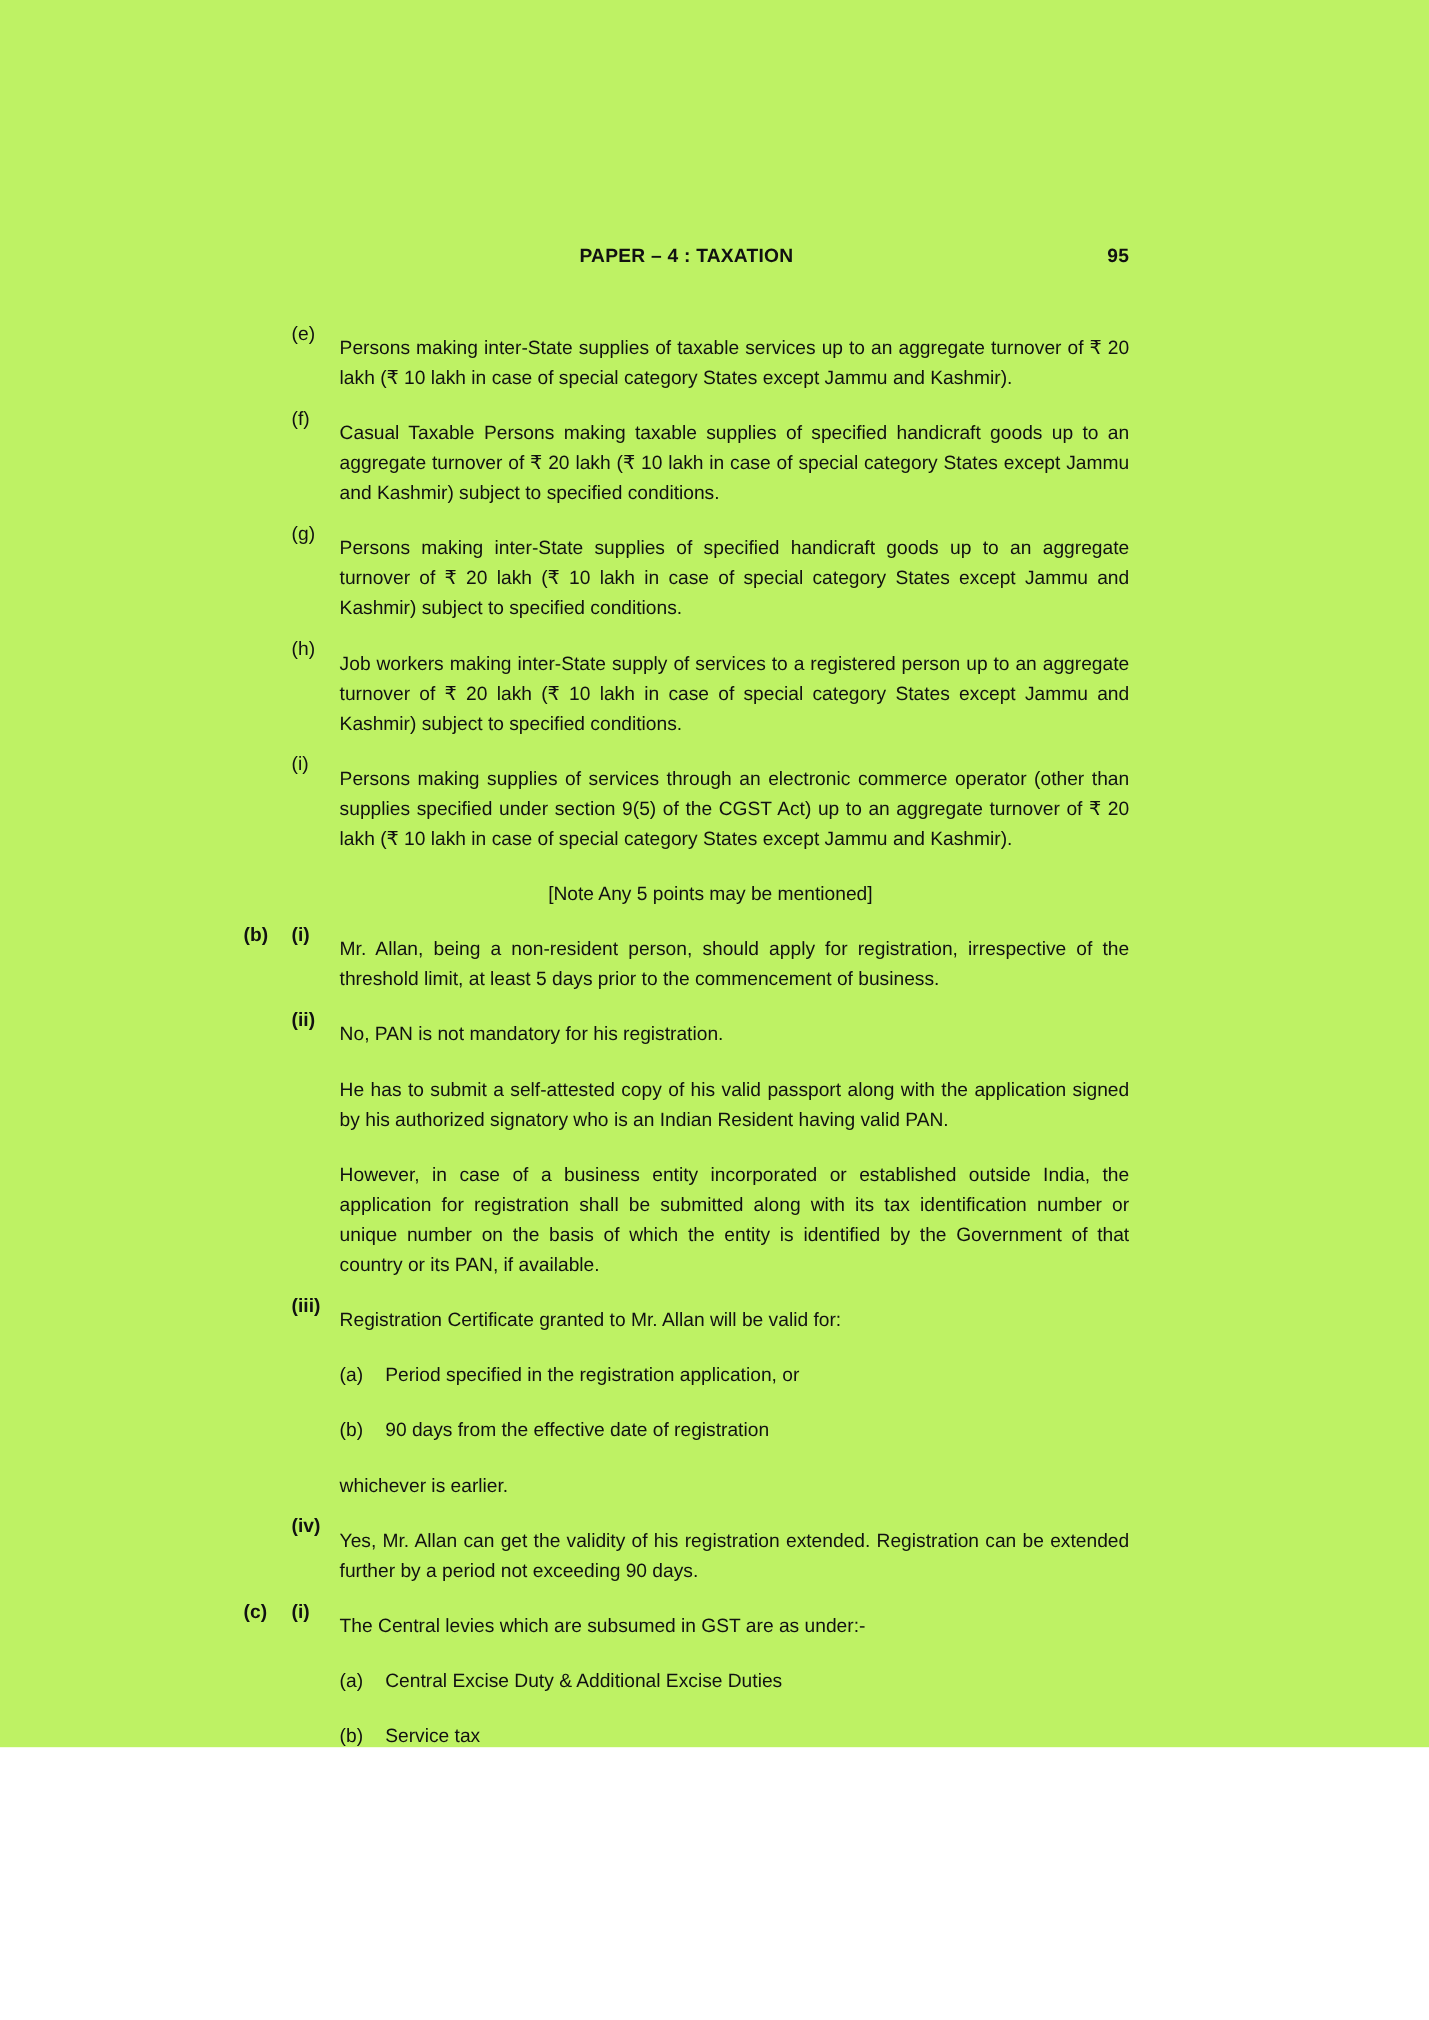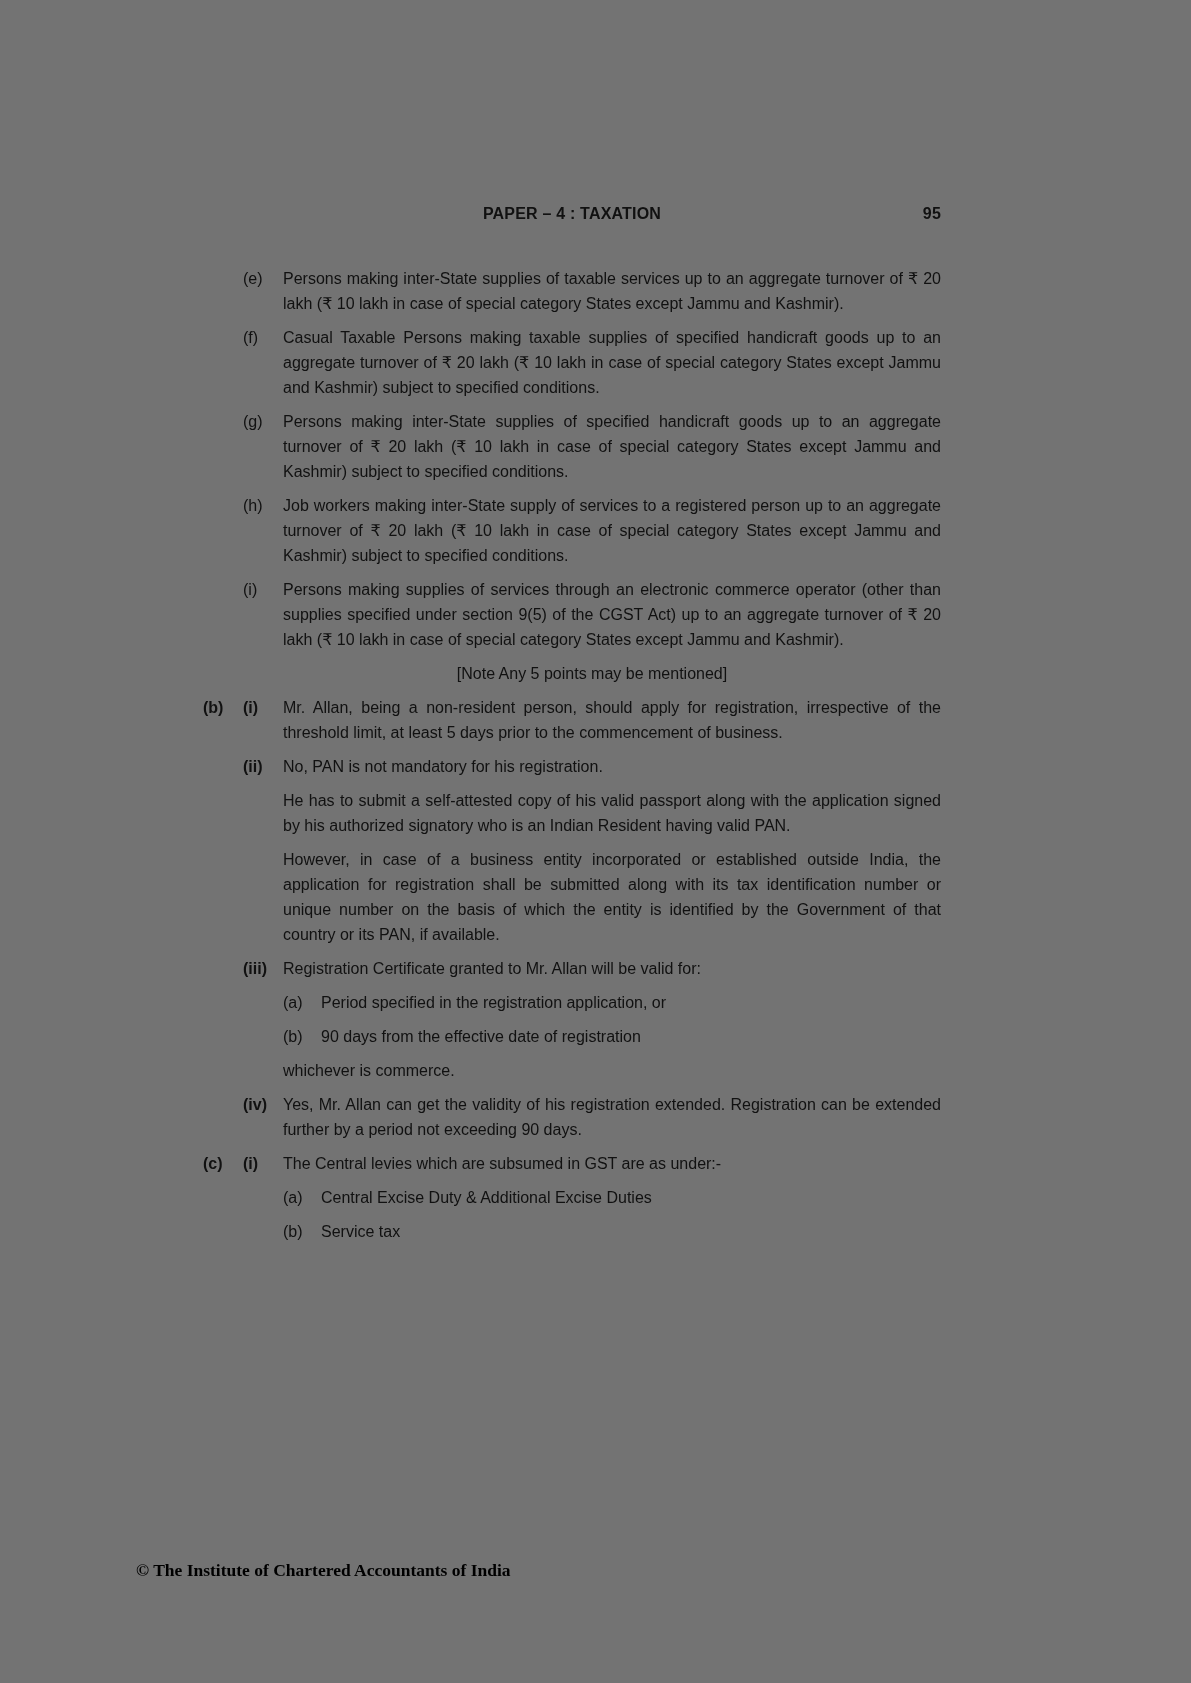--- a/index.html
+++ b/index.html
@@ -7,22 +7,22 @@
   body {
     width: 1191px;
     height: 1683px;
     position: relative;
     font-family: "Liberation Sans", "DejaVu Sans", sans-serif;
     color: #111111;
   }
   .page {
     position: relative;
     width: 1191px;
-    height: 1683px;
-    background: #737373;
+    height: 1456px;
+    background: #bef264;
     overflow: hidden;
   }
   .header {
     position: absolute;
     top: 205px;
     left: 203px;
     right: 250px;
     text-align: center;
     font-weight: bold;
     font-size: 16px;
@@ -51,20 +51,21 @@
     font-weight: bold;
   }
   .col-marker {
     width: 40px;
     flex-shrink: 0;
   }
   .col-marker.bold { font-weight: bold; }
   .text {
     flex: 1;
     text-align: justify;
+    margin-top: 12px;
   }
   .note-text { text-align: center; }
   .subwrap { display: flex; text-align: left; }
   .col-submarker {
     width: 38px;
     flex-shrink: 0;
   }
   .subtext { flex: 1; }
   .footer {
     position: absolute;
@@ -154,21 +155,21 @@
         <span class="col-outer"></span>
         <span class="col-marker"></span>
         <div class="text subwrap">
           <span class="col-submarker">(b)</span>
           <div class="subtext">90 days from the effective date of registration</div>
         </div>
       </div>
       <div class="row">
         <span class="col-outer"></span>
         <span class="col-marker"></span>
-        <div class="text">whichever is commerce.</div>
+        <div class="text">whichever is earlier.</div>
       </div>
       <div class="row">
         <span class="col-outer"></span>
         <span class="col-marker bold">(iv)</span>
         <div class="text">Yes, Mr. Allan can get the validity of his registration extended.  Registration can be extended further by a period not exceeding 90 days.</div>
       </div>
       <div class="row">
         <span class="col-outer">(c)</span>
         <span class="col-marker bold">(i)</span>
         <div class="text">The Central levies which are subsumed in GST are as under:-</div>

